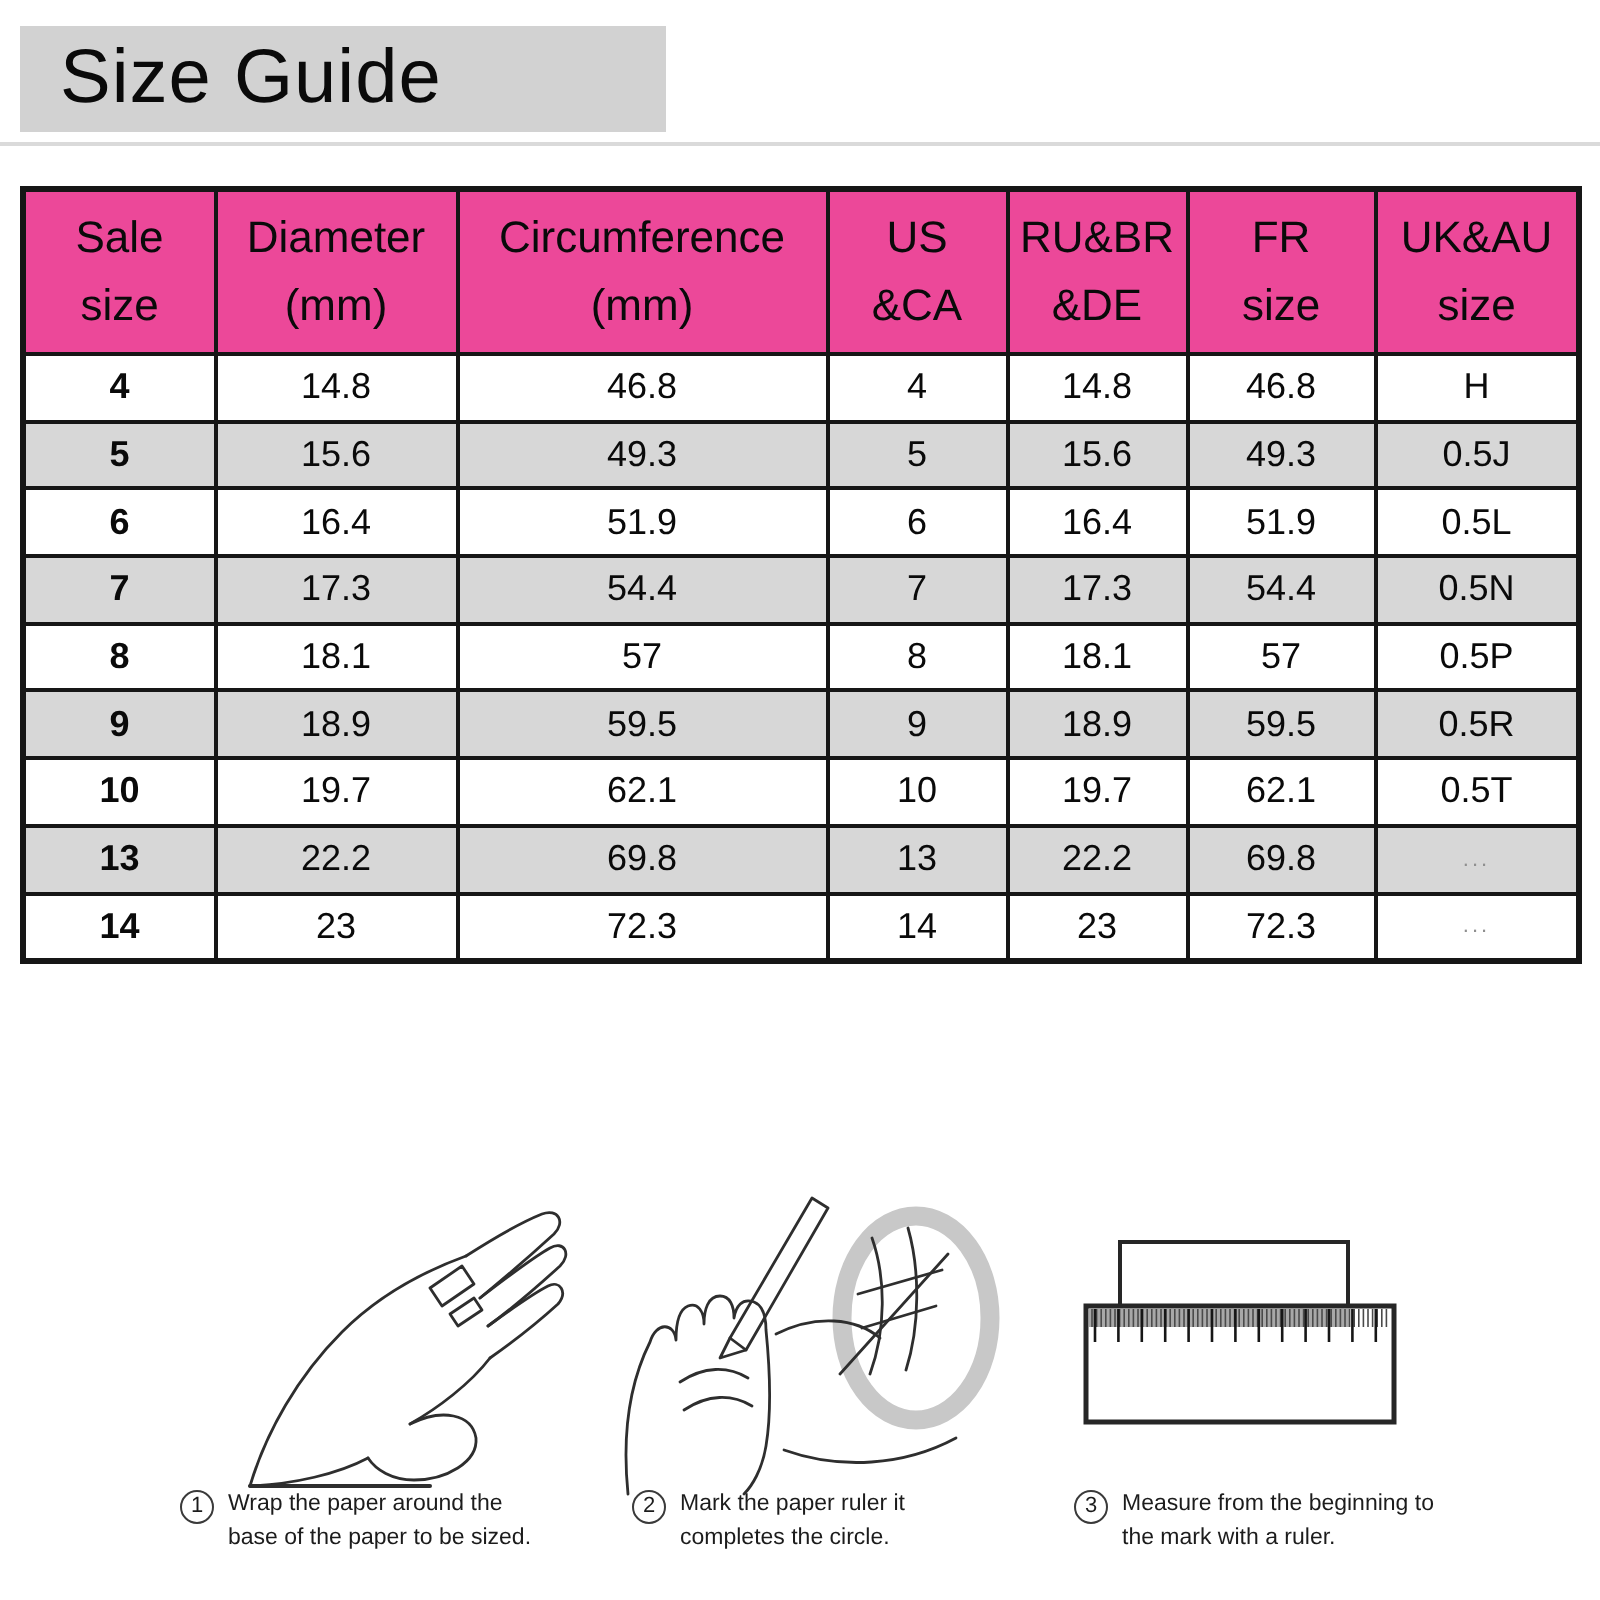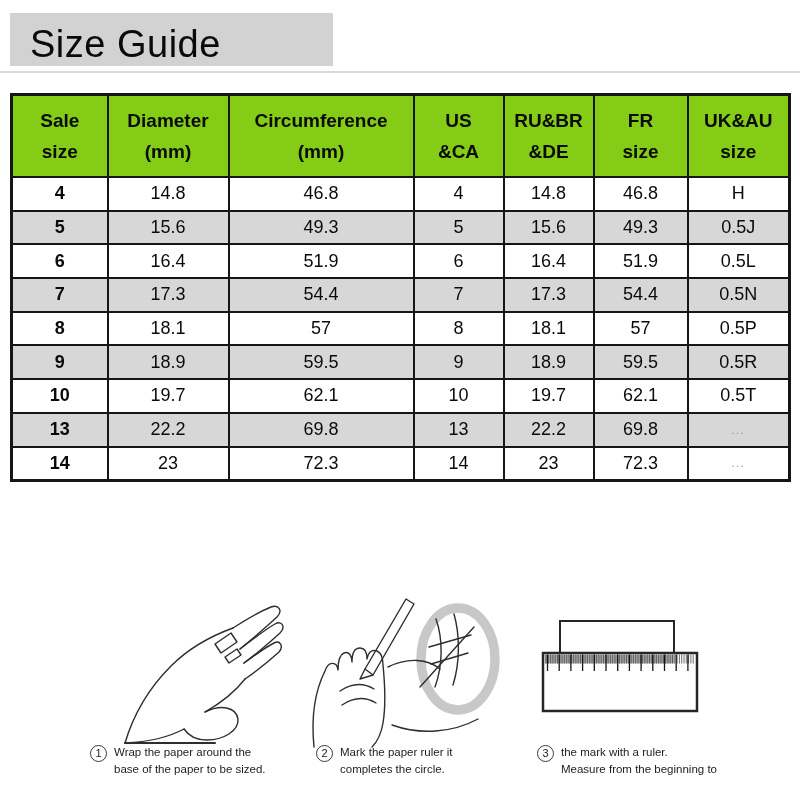--- a/index.html
+++ b/index.html
@@ -3,38 +3,38 @@
 <meta charset="utf-8">
 <style>
   html,body{margin:0;padding:0;}
   body{
     width:800px;height:800px;position:relative;background:#ffffff;
     font-family:"Liberation Sans", sans-serif;color:#111;overflow:hidden;
   }
   
   .banner{
     position:absolute;left:10px;top:13px;width:323px;height:53px;
-    background:#d2d2d2;display:flex;align-items:flex-end;box-sizing:border-box;
+    background:#d2d2d2;display:flex;align-items:center;box-sizing:border-box;
     padding-left:20px;
   }
   .banner h1{margin:0;font-size:38px;font-weight:400;letter-spacing:.5px;color:#0a0a0a;}
   .separator{position:absolute;left:0;top:71px;width:800px;height:2px;background:#dadada;}
 
   
   table.size-table{
     position:absolute;left:10px;top:93px;width:778px;
     border-collapse:collapse;table-layout:fixed;
     border:3px solid #161616;
   }
   .size-table th,.size-table td{
     border:2px solid #161616;text-align:center;padding:0;vertical-align:middle;
     font-family:"Liberation Sans", sans-serif;
   }
   .size-table thead th{
-    background:#84cc16;font-size:19px;font-weight:700;height:80px;color:#0a0a0a;
+    background:#ec4899;font-size:22px;font-weight:400;height:80px;color:#0a0a0a;
   }
   .size-table thead th div{line-height:1.0;padding:6px 0;}
   .size-table tbody td{height:31.7px;font-size:18px;color:#0a0a0a;background:#ffffff;}
   .size-table tbody tr:nth-child(even) td{background:#d7d7d7;}
   .size-table td.bold{font-weight:700;}
   .size-table td.dots{color:#8f8f8f;font-size:11px;letter-spacing:1.5px;font-weight:400;}
 
   
   .fig{position:absolute;}
   .fig path, .fig line, .fig polyline{vector-effect:non-scaling-stroke;}
@@ -318,16 +318,16 @@
 <div class="step" id="step2">
   <span class="step-num">2</span>
   <span class="step-text">
     <div>Mark the paper ruler it</div>
       <div>completes the circle.</div>
   </span>
 </div>
 <div class="step" id="step3">
   <span class="step-num">3</span>
   <span class="step-text">
-    <div>the mark with a ruler.</div>
-      <div>Measure from the beginning to</div>
+    <div>Measure from the beginning to</div>
+      <div>the mark with a ruler.</div>
   </span>
 </div>
 
 </body></html>

